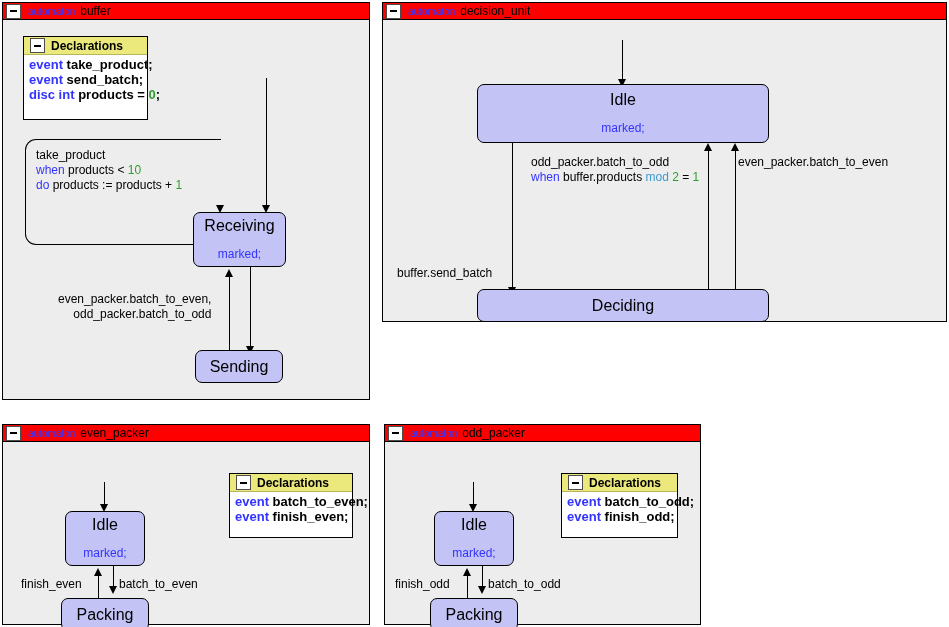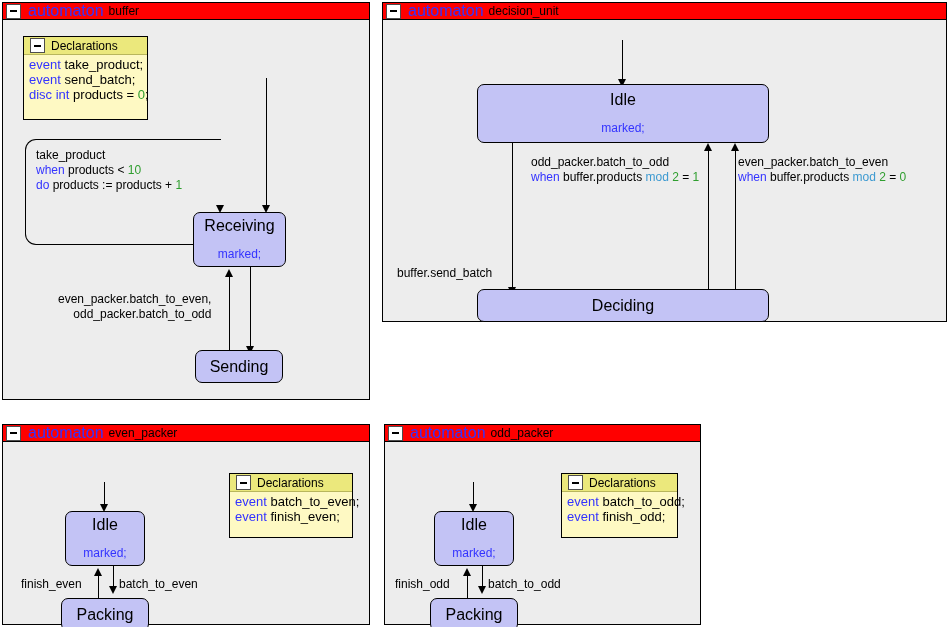--- a/index.html
+++ b/index.html
@@ -15,27 +15,27 @@
     position:absolute;left:0;top:0;right:0;height:17px;
     background:#ff0000;border-bottom:1px solid #000000;box-sizing:border-box;
     display:flex;align-items:center;
   }
   .collapse-box{
     width:13px;height:13px;margin-left:3px;margin-right:7px;
     background:#ffffff;border:1.2px solid #4d4d4d;
     display:flex;align-items:center;justify-content:center;flex:none;
   }
   .collapse-box i{display:block;width:7px;height:2px;background:#000000;}
-  .kw-automaton{color:#3333ff;font-size:16px;}
+  .kw-automaton{color:#3333ff;font-size:10px;}
   .panel-name{color:#000000;font-size:12px;margin-left:5px;}
 
   .canvas{position:absolute;left:0;top:17px;right:0;bottom:0;}
 
   
-  .decl{position:absolute;border:1.3px solid #000000;background:#fef9c3;box-sizing:border-box;}
+  .decl{position:absolute;border:1.3px solid #000000;background:#ffffff;box-sizing:border-box;font-weight:bold;}
   .decl-head{
     background:#ebe87c;border-bottom:1px solid #b8b65c;
     height:18px;display:flex;align-items:center;padding-left:3px;box-sizing:border-box;
   }
   .decl-head .collapse-box{margin-right:6px;}
   .decl-head span{font-size:12px;color:#000;}
   .decl-body{padding:2px 5px 4px 5px;}
   .decl-body div{line-height:15px;white-space:nowrap;font-size:13px;}
 
   
@@ -162,21 +162,20 @@
     <div class="state" style="left:94px;top:269px;width:292px;height:33px;">
       <span class="sname">Deciding</span>
     </div>
 
     <div class="lbl" style="left:148px;top:135px;">
         <div><span>odd_packer.batch_to_odd</span></div>
         <div><span class="k">when</span><span> buffer.products </span><span class="m">mod</span><span> </span><span class="n">2</span><span> = </span><span class="n">1</span></div>
       </div>
     <div class="lbl" style="left:355px;top:135px;">
         <div><span>even_packer.batch_to_even</span></div>
-        <div><span class="k">when</span><span> buffer.products </span><span class="m">mod</span><span> </span><span class="n">2</span><span> = </span><span class="n">0</span></div>
       </div>
     <div class="lbl r" style="left:14px;top:246px;">
         <div><span>buffer.send_batch</span></div>
       </div>
   </div>
 </div>
 
 <div class="panel" style="left:2px;top:424px;width:368px;height:201px;">
   <div class="panel-title">
     <span class="collapse-box">

